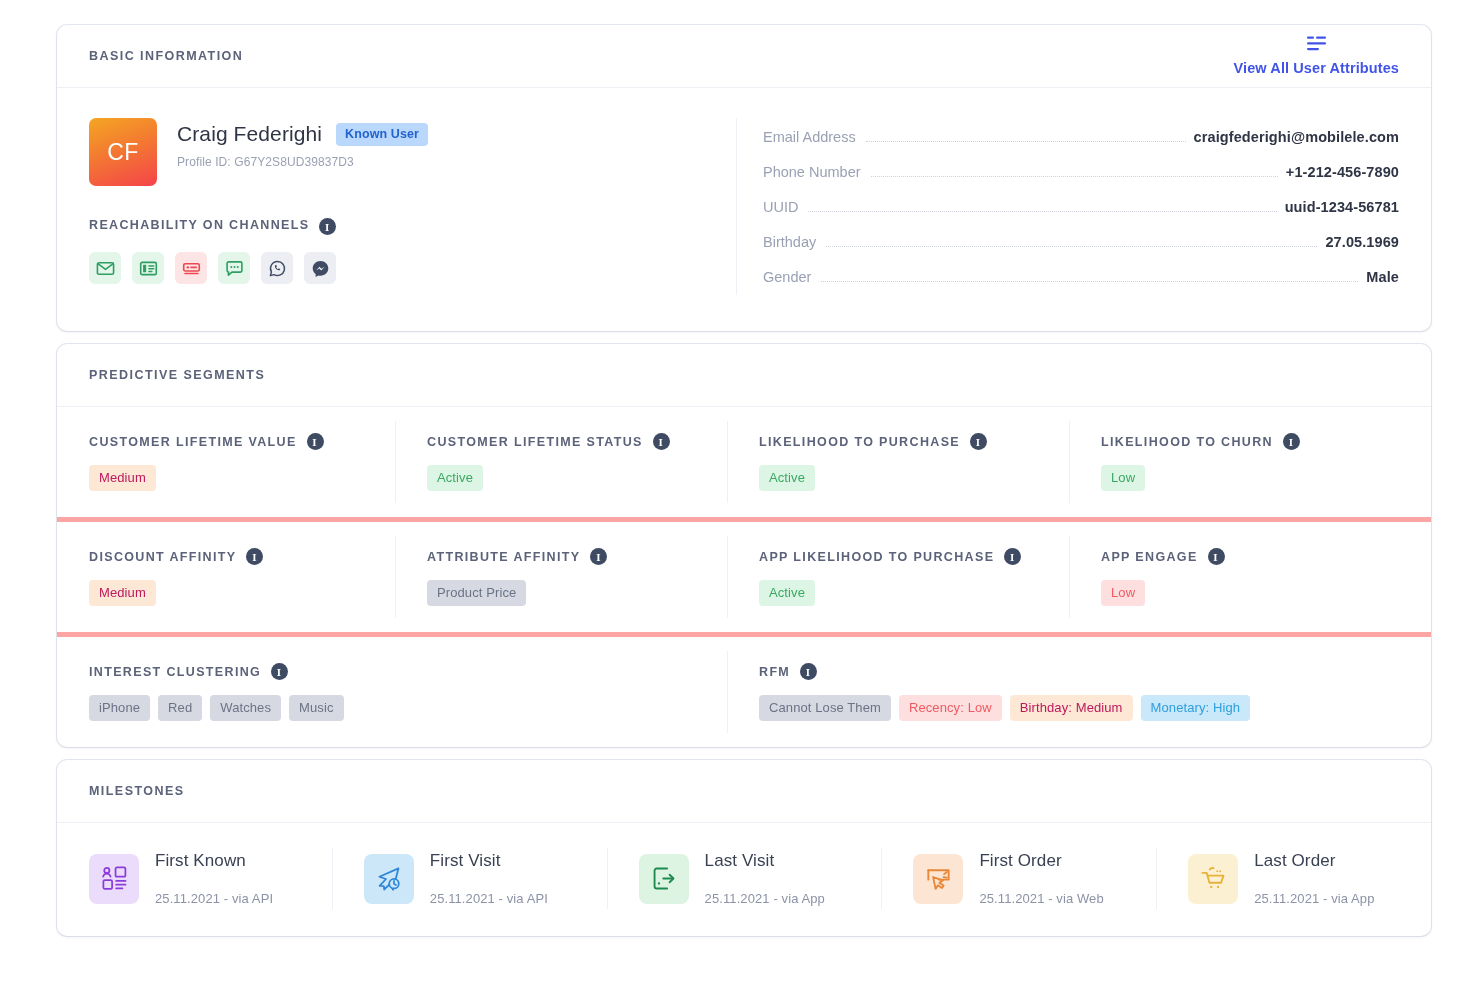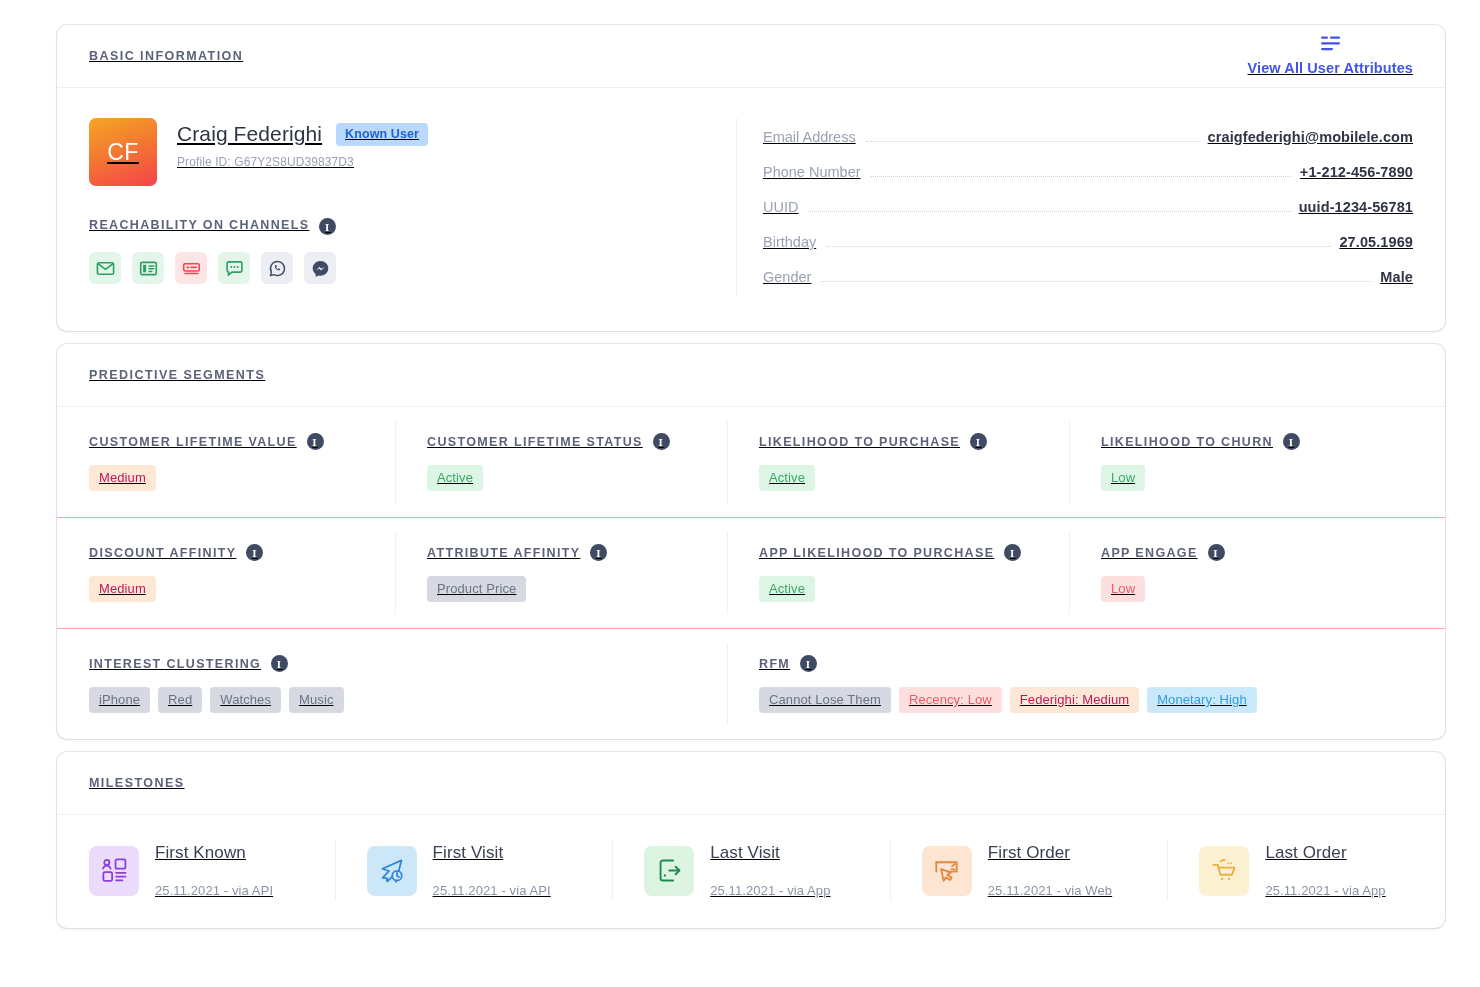--- a/index.html
+++ b/index.html
@@ -9,22 +9,21 @@
     height: 987px;
     background: #ffffff;
     font-family: "Liberation Sans", sans-serif;
     overflow: hidden;
   }
 
   .page {
     position: relative;
     width: 1480px;
     height: 709px;
-    padding: 25px 35px 40px 57px;
-    text-decoration: underline;
+    padding: 25px 49px 40px 57px;
   }
 
   
   .card {
     background: #ffffff;
     border-radius: 10px;
     box-shadow: 0 1px 3px rgba(60,70,100,0.10), 0 0 0 1px rgba(225,229,238,0.85);
     overflow: hidden;
   }
   .card + .card { margin-top: 13px; }
@@ -139,21 +138,21 @@
     border-bottom: 1.5px dotted #ccd1dd;
     margin: 0 8px 4px 10px;
     height: 1px;
   }
   .attr-value {
     font-size: 14.5px; color: #2f3545; font-weight: 700;
     white-space: nowrap; letter-spacing: .1px;
   }
 
   
-  .seg-row { display: flex; border-bottom: 1px solid #fca5a5; }
+  .seg-row { display: flex; border-bottom: 5px solid #fca5a5; }
   .seg-row:last-child { border-bottom: none; }
   .seg-cell {
     padding: 26px 0 26px 32px;
     position: relative;
   }
   .seg-cell + .seg-cell::before {
     content: "";
     position: absolute;
     left: 0; top: 14px; bottom: 14px;
     width: 1px; background: #eef0f5;
@@ -418,21 +417,21 @@
         </div>
       </div>
       <div class="seg-cell wide2">
         <div class="seg-label">
           <span>RFM</span>
           <span class="info-icon">i</span>
         </div>
         <div class="chips">
           <span class="chip chip-grey">Cannot Lose Them</span>
           <span class="chip chip-red">Recency: Low</span>
-          <span class="chip chip-amber">Federighi: Medium</span>
+          <span class="chip chip-amber">Birthday: Medium</span>
           <span class="chip chip-blue">Monetary: High</span>
         </div>
       </div>
     </div>
   </div>
 
   <div class="card">
     <div class="card-head">
       <div class="section-title">MILESTONES</div>
     </div>

